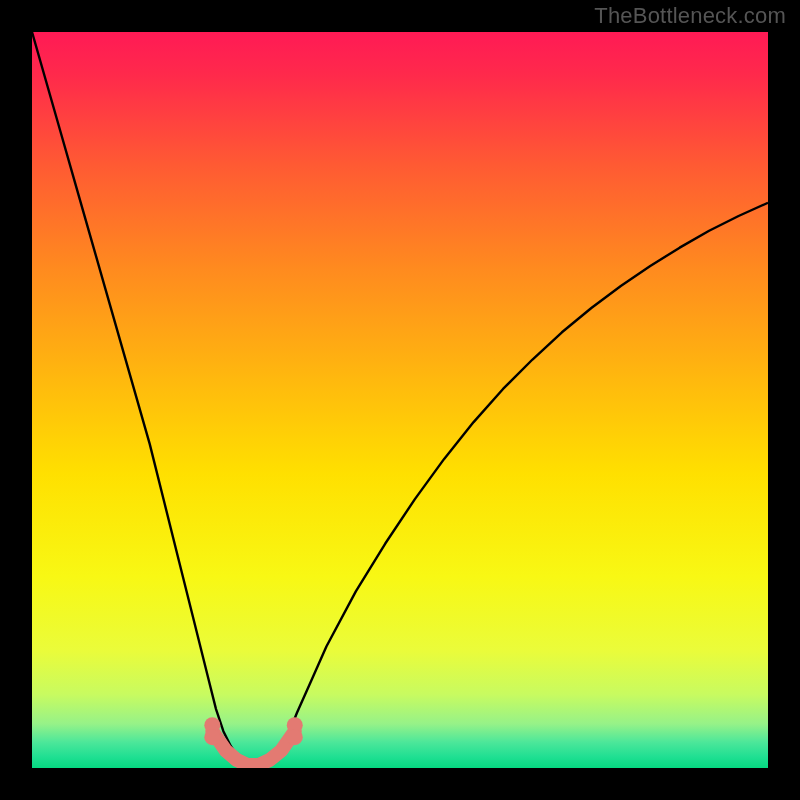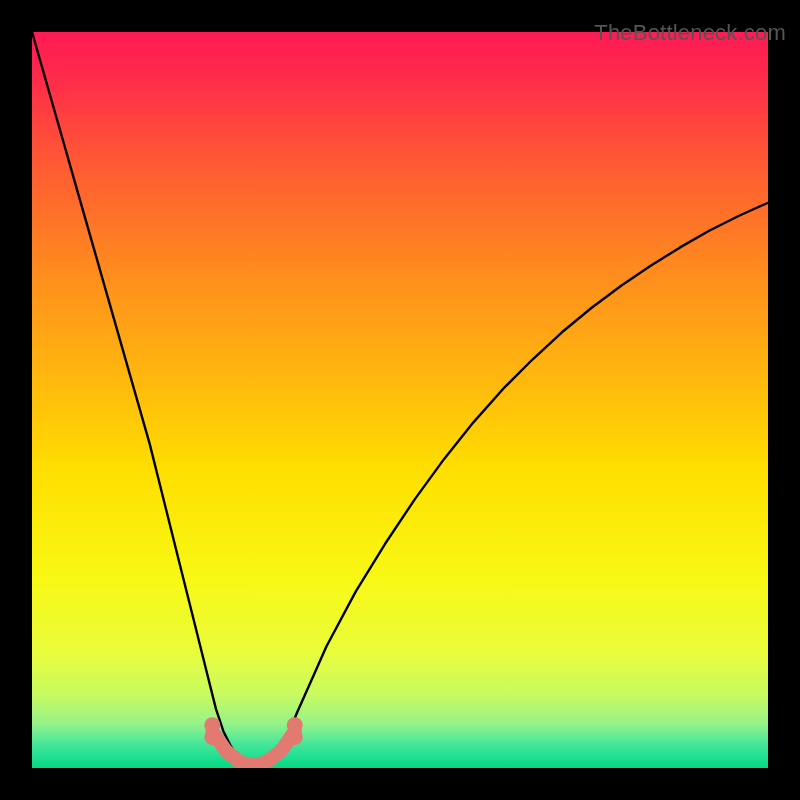--- a/index.html
+++ b/index.html
@@ -12,21 +12,21 @@
     font-family: Arial, Helvetica, sans-serif;
   }
   .outer {
     position: relative;
     width: 800px;
     height: 800px;
     background: #000;
   }
   .watermark {
     position: absolute;
-    top: 20px;
+    top: 3px;
     right: 14px;
     color: #555;
     font-size: 22px;
     font-weight: 400;
     letter-spacing: 0.2px;
     z-index: 5;
     user-select: none;
   }
   .plot-wrap {
     position: absolute;

